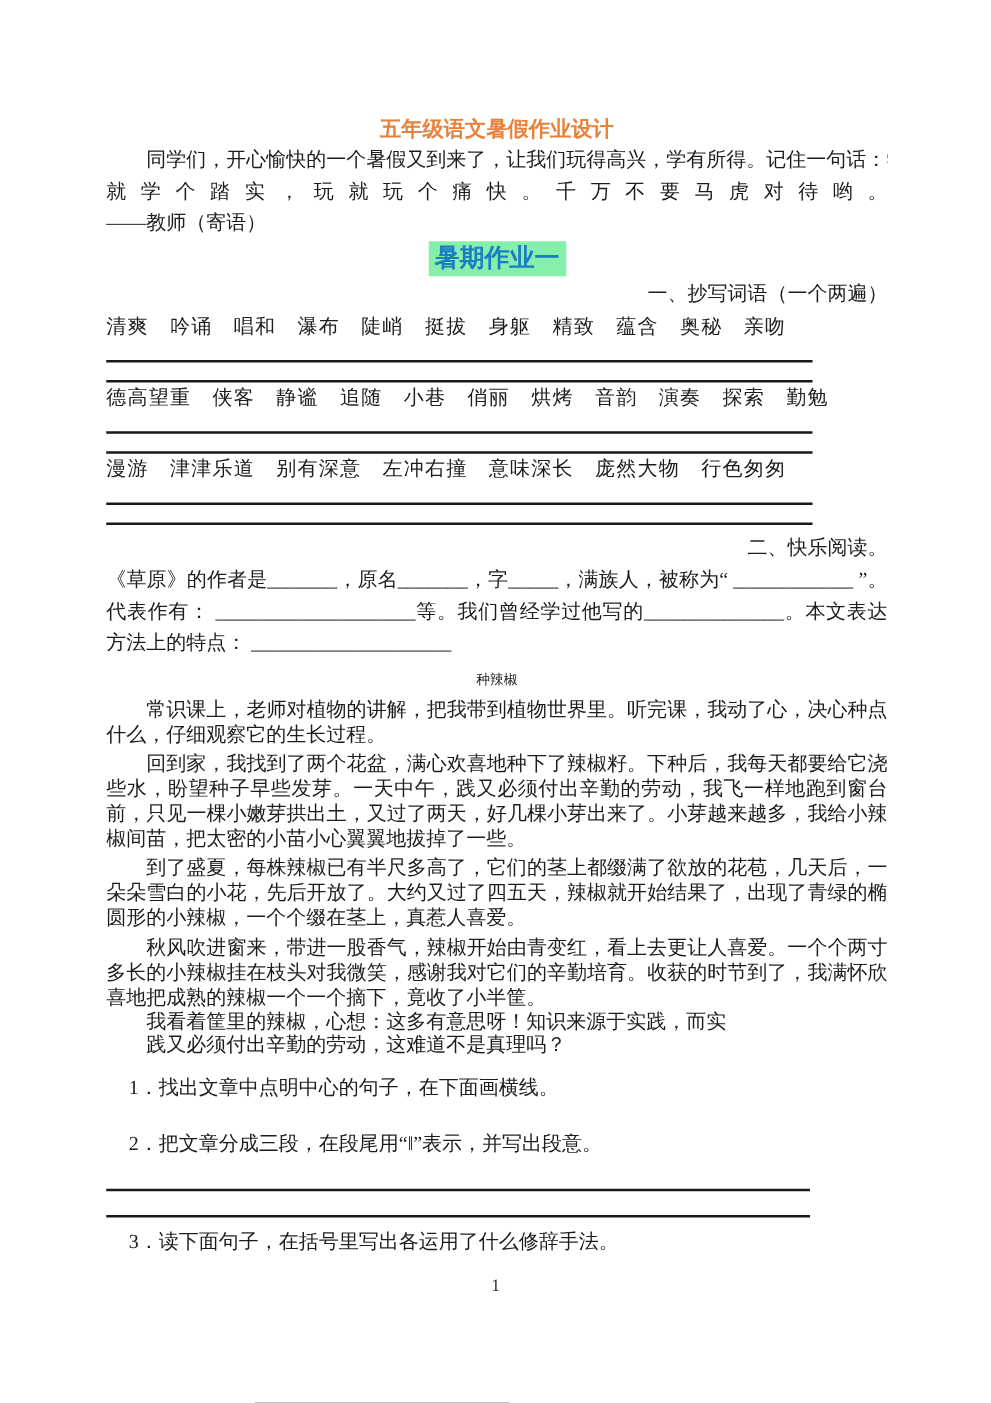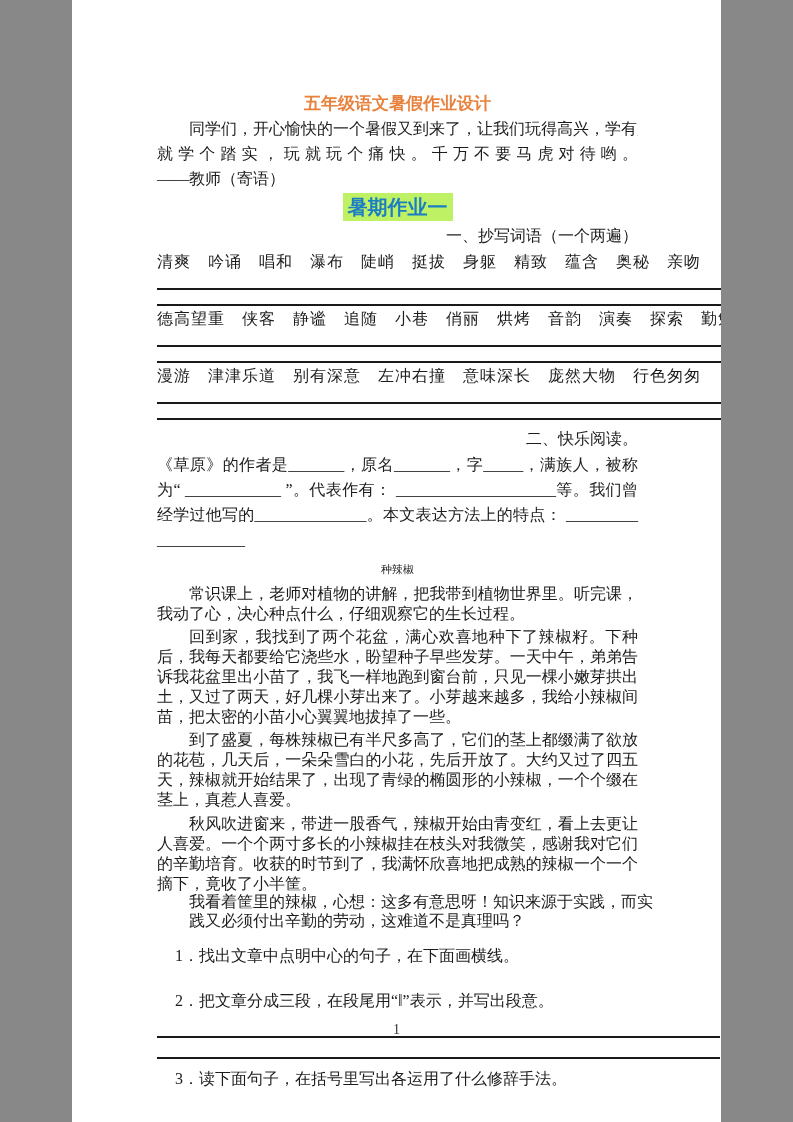--- a/index.html
+++ b/index.html
@@ -1,18 +1,18 @@
 <!DOCTYPE html>
 <html><head>
 <meta charset="utf-8">
 <style>
   html, body { margin: 0; padding: 0; background: #888; }
   .page {
     position: relative;
-    width: 649px;
+    width: 793px;
     height: 1122px;
     margin: 0 auto;
     background: #ffffff;
     box-sizing: border-box;
     padding: 92px 83px 0 85px;
     font-family: "Liberation Serif", "DejaVu Serif", serif;
     color: #1c1c1c;
     overflow: hidden;
   }
   .doc-title {
@@ -36,21 +36,21 @@
     font-size: 16px;
     line-height: 25px;
     white-space: nowrap;
   }
   .hw-heading-wrap { text-align: center; height: 28px; margin-top: 2px; }
   .hw-heading {
     display: inline-block;
     font-size: 20px;
     font-weight: bold;
     color: #1B7EC4;
-    background: #bef264;
+    background: #86efac;
     line-height: 28px;
     padding: 0 5px;
     white-space: nowrap;
   }
   .sec-heading {
     font-size: 16px;
     line-height: 26px;
     margin-top: 2px;
     white-space: nowrap;
     text-align: right;
@@ -152,21 +152,21 @@
   <div class="copy-line a"></div>
   <div class="copy-line b"></div>
 
   <div class="sec-heading second">二、快乐阅读。</div>
 
   <div class="fill-para">《草原》的作者是_______，原名_______，字_____，满族人，被称为“ ____________ ”。代表作有： ____________________等。我们曾经学过他写的______________。本文表达方法上的特点： ____________________</div>
 
   <div class="passage-title">种辣椒</div>
 
   <div class="passage-para">常识课上，老师对植物的讲解，把我带到植物世界里。听完课，我动了心，决心种点什么，仔细观察它的生长过程。</div>
-  <div class="passage-para">回到家，我找到了两个花盆，满心欢喜地种下了辣椒籽。下种后，我每天都要给它浇些水，盼望种子早些发芽。一天中午，弟弟告诉我花盆里出小苗了，我飞一样地跑到窗台前，只见一棵小嫩芽拱出土，又过了两天，好几棵小芽出来了。小芽越来越多，我给小辣椒间苗，把太密的小苗小心翼翼地拔掉了一些。</div>
+  <div class="passage-para">回到家，我找到了两个花盆，满心欢喜地种下了辣椒籽。下种后，我每天都要给它浇些水，盼望种子早些发芽。一天中午，践又必须付出辛勤的劳动，我飞一样地跑到窗台前，只见一棵小嫩芽拱出土，又过了两天，好几棵小芽出来了。小芽越来越多，我给小辣椒间苗，把太密的小苗小心翼翼地拔掉了一些。</div>
   <div class="passage-para">到了盛夏，每株辣椒已有半尺多高了，它们的茎上都缀满了欲放的花苞，几天后，一朵朵雪白的小花，先后开放了。大约又过了四五天，辣椒就开始结果了，出现了青绿的椭圆形的小辣椒，一个个缀在茎上，真惹人喜爱。</div>
   <div class="passage-para p4">秋风吹进窗来，带进一股香气，辣椒开始由青变红，看上去更让人喜爱。一个个两寸多长的小辣椒挂在枝头对我微笑，感谢我对它们的辛勤培育。收获的时节到了，我满怀欣喜地把成熟的辣椒一个一个摘下，竟收了小半筐。</div>
   <div class="closing-line">我看着筐里的辣椒，心想：这多有意思呀！知识来源于实践，而实</div>
   <div class="closing-line">践又必须付出辛勤的劳动，这难道不是真理吗？</div>
 
   <div class="question q1">1．找出文章中点明中心的句子，在下面画横线。</div>
   <div class="question q2">2．把文章分成三段，在段尾用“‖”表示，并写出段意。</div>
 
   <div class="answer-line a"></div>
   <div class="answer-line b"></div>

